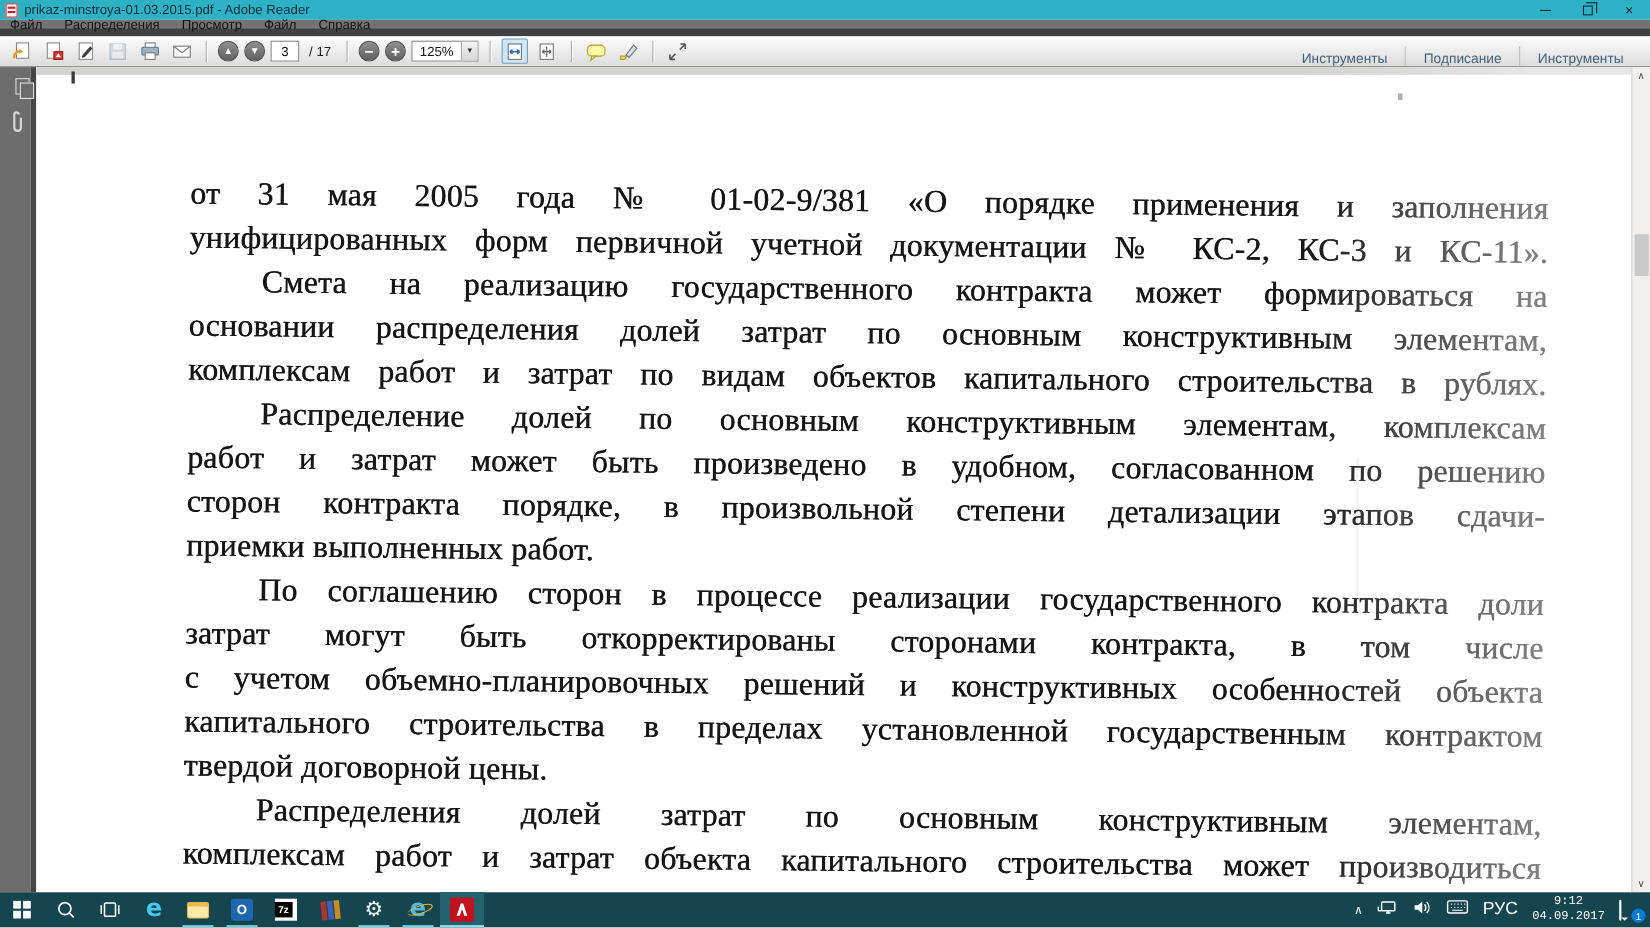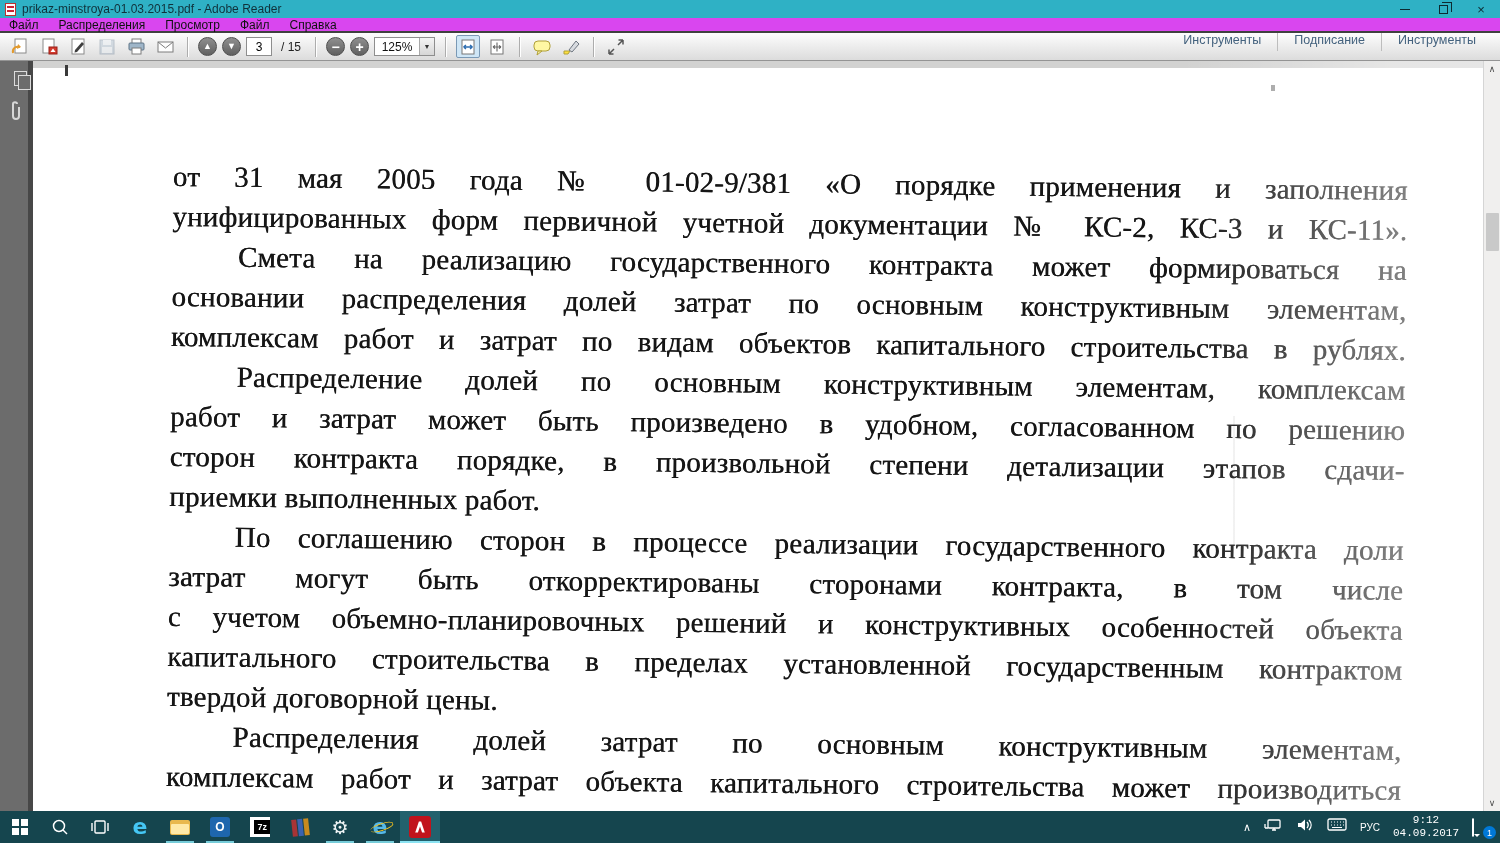--- a/index.html
+++ b/index.html
@@ -11,36 +11,36 @@
   .pdf-file-icon::before { content:""; position:absolute; left:1px; top:2px; width:7px; height:2px; background:#c23; box-shadow:0 4px 0 #c23; }
   .title-text { font-size:12px; color:#10313a; }
   .win-controls { margin-left:auto; display:flex; height:100%; }
   .win-btn { width:38px; display:flex; align-items:center; justify-content:center; color:#0d2a31; font-size:12px; cursor:default; }
   .glyph-min { width:10px; height:0; border-bottom:1px solid #0d2a31; }
   .glyph-restore { width:9px; height:9px; border:1px solid #0d2a31; position:relative; }
   .glyph-restore::before { content:""; position:absolute; left:2px; top:-4px; width:9px; height:9px; border:1px solid #0d2a31; border-left:none; border-bottom:none; }
   .glyph-close { font-size:13px; line-height:1; }
 
   
-  .menubar { height:15px; background:#d946ef; display:flex; align-items:center; gap:20px; padding-left:9px; font-size:12px; color:#111; border-bottom:2px solid #404040; }
+  .menubar { height:15px; background:#737373; display:flex; align-items:center; gap:20px; padding-left:9px; font-size:12px; color:#111; border-bottom:7px solid #404040; }
   .menu-item { cursor:default; }
 
   
   .toolbar { height:28px; background:linear-gradient(#fdfdfd,#dcdcdc); border-bottom:1px solid #949494; display:flex; align-items:center; padding:0 8px; gap:5px; }
   .tb-btn { width:24px; height:23px; display:flex; align-items:center; justify-content:center; border:1px solid transparent; border-radius:2px; }
   .vsep { width:1px; height:20px; background:#adadad; box-shadow:1px 0 0 #fff; margin:0 5px; }
   .circle-btn { width:19px; height:19px; border-radius:50%; background:linear-gradient(#8f8f8f,#606060); color:#fff; display:flex; align-items:center; justify-content:center; font-size:9px; line-height:1; border:1px solid #4e4e4e; }
   .circle-btn.zoomy { font-size:14px; font-weight:bold; }
   .page-input { width:26px; height:19px; border:1px solid #8e8e8e; background:#fff; text-align:center; font-size:12px; font-family:"Liberation Sans",sans-serif; padding:0; }
   .page-total { font-size:12px; color:#222; margin:0 4px; white-space:nowrap; }
   .zoom-box { height:19px; border:1px solid #8e8e8e; background:#fff; display:flex; align-items:center; }
   .zoom-val { width:44px; text-align:center; font-size:12px; color:#111; }
   .zoom-caret { width:15px; height:100%; background:linear-gradient(#f4f4f4,#d6d6d6); border-left:1px solid #a9a9a9; display:flex; align-items:center; justify-content:center; font-size:7px; color:#333; }
   .pressed { border:1px solid #7a99b5; background:#cfe6f6; }
-  .tb-right { margin-left:auto; display:flex; align-items:flex-start; height:100%; }
+  .tb-right { margin-left:auto; display:flex; align-items:flex-end; height:100%; }
   .tb-right .rlabel { font-size:12.5px; color:#44627e; padding:0 16px; cursor:default; }
   .tb-right .rsep { width:1px; height:18px; background:#bdbdbd; }
   .svgicon { display:block; }
 
   
   .doc-area { height:750px; display:flex; position:relative; background:#fff; }
   .nav-rail { width:28px; background:#6c6c6c; display:flex; flex-direction:column; align-items:center; padding-top:10px; gap:28px; }
   .rail-splitter { width:5px; background:#474747; }
   .page-region { flex:1; position:relative; background:#fff; overflow:hidden; }
   .page-top-edge { position:absolute; left:0; top:0; right:0; height:7px; background:#d2d2d1; }
@@ -73,29 +73,29 @@
   .tb-app.active::after { content:""; position:absolute; left:0; right:0; bottom:0; height:2px; background:#8be3f2; }
   .start-grid { width:16px; height:16px; display:grid; grid-template-columns:7px 7px; grid-template-rows:7px 7px; gap:2px; }
   .start-grid span { background:#fff; }
   .eletter { font-size:22px; font-weight:bold; color:#45c7f5; font-family:"DejaVu Sans",sans-serif; line-height:1; }
   .eletter.ie { color:#55b8e8; position:relative; }
   .eletter.ie i { position:absolute; left:-3px; top:7px; width:24px; height:8px; border:1.5px solid #f2c11e; border-left:none; border-radius:50%; transform:rotate(-18deg); }
   .folder-icon { width:20px; height:15px; position:relative; }
   .folder-icon::before { content:""; position:absolute; inset:0; background:#e9b84e; border-radius:2px; }
   .folder-icon::after { content:""; position:absolute; left:1px; top:4px; right:1px; bottom:1px; background:#ffe9a8; border-radius:1px; }
   .outlook-icon { width:20px; height:20px; background:#1e66ad; border-radius:3px; color:#fff; font-weight:bold; font-size:12px; display:flex; align-items:center; justify-content:center; }
-  .sevenzip-icon { width:20px; height:20px; background:#fff; display:flex; align-items:center; justify-content:flex-end; }
+  .sevenzip-icon { width:20px; height:20px; background:#fff; display:flex; align-items:center; justify-content:flex-start; }
   .sevenzip-icon b { background:#000; color:#fff; font-size:9px; padding:2px 3px; font-weight:bold; }
   .winrar-icon { display:flex; gap:1px; align-items:flex-end; transform:rotate(-6deg); }
   .winrar-icon span { width:5px; height:17px; }
   .gear-glyph { color:#eef4f5; font-size:19px; line-height:1; font-family:"DejaVu Sans",sans-serif; }
   .adobe-icon { width:22px; height:22px; background:#c1131c; border-radius:3px; display:flex; align-items:center; justify-content:center; }
   .tray { margin-left:auto; display:flex; align-items:center; gap:13px; padding:0 10px; color:#fff; }
   .tray-chevron { font-size:11px; color:#fff; }
-  .tray-lang { font-size:10px; }
+  .tray-lang { font-size:16px; }
   .tray-clock { text-align:center; font-size:11px; line-height:13px;font-family:Liberation Mono, monospace; }
   .action-center { position:relative; width:18px; height:16px; }
   .ac-box { width:16px; height:13px; border:1.3px solid #fff; border-radius:1px; position:relative; }
   .ac-box::after { content:""; position:absolute; left:1px; bottom:-4px; border:3px solid transparent; border-top-color:#fff; }
   .ac-badge { position:absolute; right:-6px; bottom:-4px; width:13px; height:13px; border-radius:50%; background:#0078d7; color:#fff; font-size:9px; display:flex; align-items:center; justify-content:center; }
 </style>
 </head>
 <body>
 
 <div class="titlebar">
@@ -164,21 +164,21 @@
 
   <span class="vsep"></span>
 
   <span class="circle-btn">
       <span>▲</span>
     </span>
   <span class="circle-btn">
       <span>▼</span>
     </span>
   <input class="page-input" value="3" style="">
-  <span class="page-total">/ 15</span>
+  <span class="page-total">/ 17</span>
 
   <span class="vsep"></span>
 
   <span class="circle-btn zoomy">
       <span>−</span>
     </span>
   <span class="circle-btn zoomy">
       <span>+</span>
     </span>
   <span class="zoom-box">

